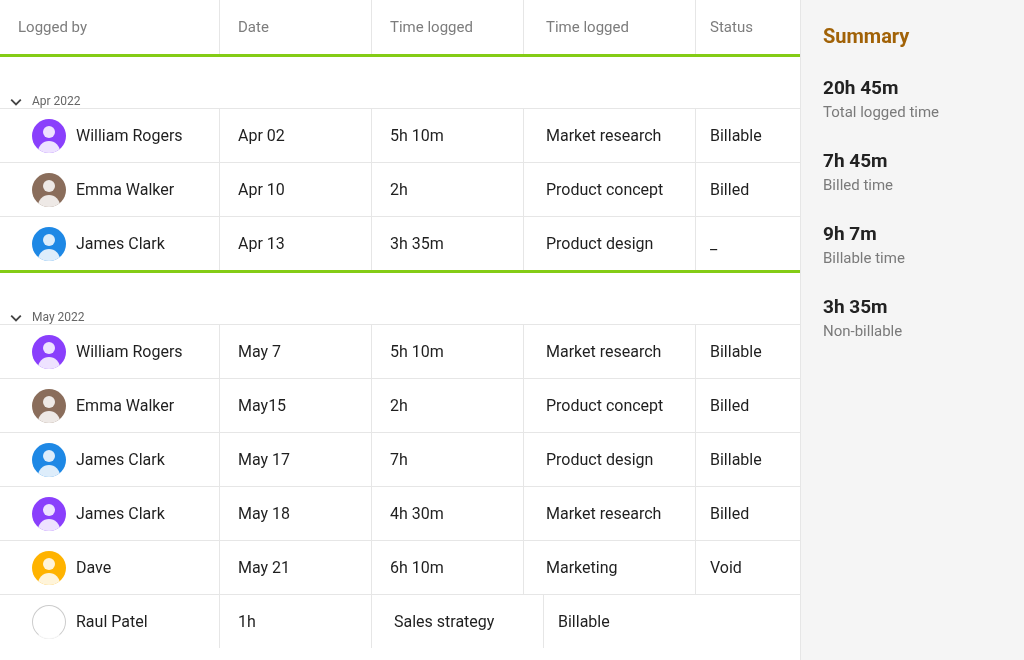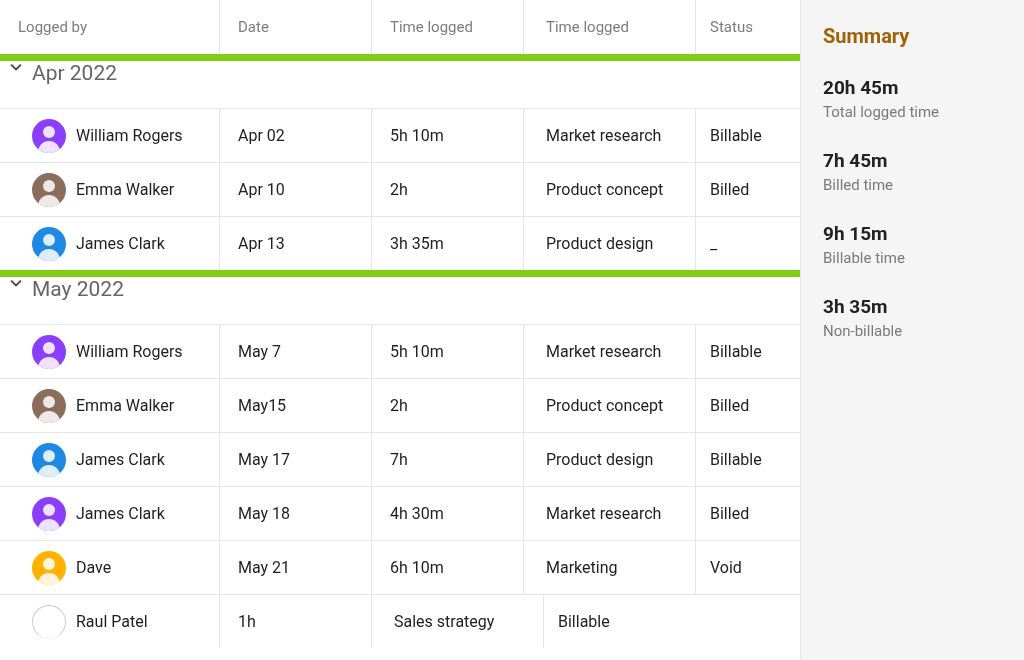--- a/index.html
+++ b/index.html
@@ -46,27 +46,27 @@
   .hcell:last-child { border-right: none; }
   .c-user  { width: 220px; }
   .c-date  { width: 152px; }
   .c-tl    { width: 152px; }
   .c-tag   { width: 172px; padding-left: 22px; }
   .c-stat  { width: 102px; padding-left: 14px; }
 
   
   .grouph {
     display: flex;
-    align-items: flex-start;
+    align-items: flex-end;
     height: 54px;
     padding-left: 10px;
-    font-size: 21px;
+    font-size: 12px;
     color: #666;
     cursor: pointer;
-    border-top: 7px solid #84cc16;
+    border-top: 3px solid #84cc16;
   }
   .grouph .chevron {
     width: 14px; text-align: center;
     margin-right: 8px;
     color: #444;
   }
   .chevron svg { width: 12px; height: 12px; display: block; }
 
   
   .row {
@@ -357,21 +357,21 @@
     <div id="summary-mount">
         <div class="s-item">
           <div class="s-val">20h 45m</div>
           <div class="s-lab">Total logged time</div>
         </div>
         <div class="s-item">
           <div class="s-val">7h 45m</div>
           <div class="s-lab">Billed time</div>
         </div>
         <div class="s-item">
-          <div class="s-val">9h 15m</div>
+          <div class="s-val">9h 7m</div>
           <div class="s-lab">Billable time</div>
         </div>
         <div class="s-item">
           <div class="s-val">3h 35m</div>
           <div class="s-lab">Non-billable</div>
         </div>
       </div>
   </div>
 </div>
 

